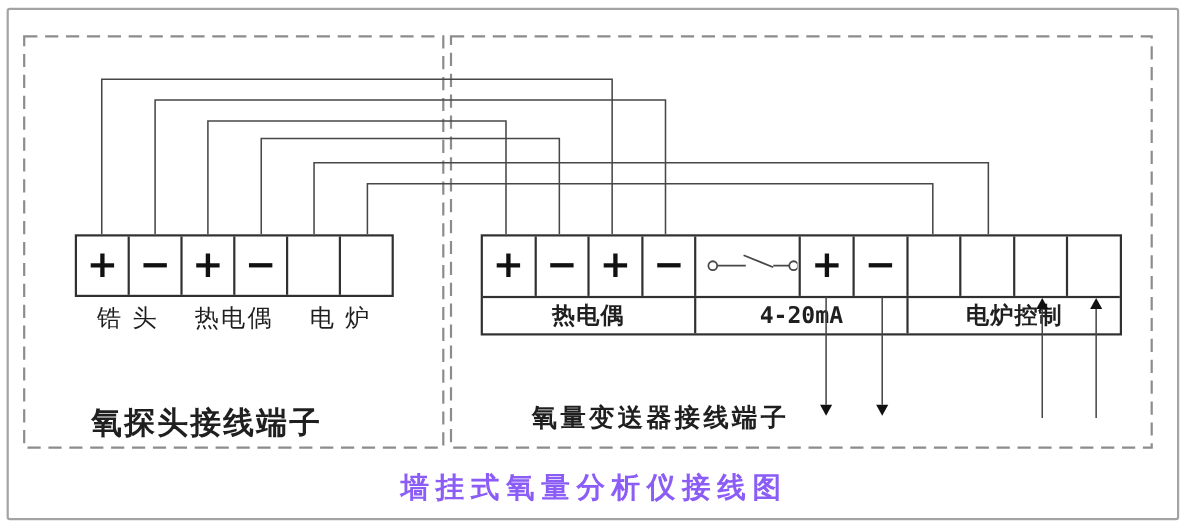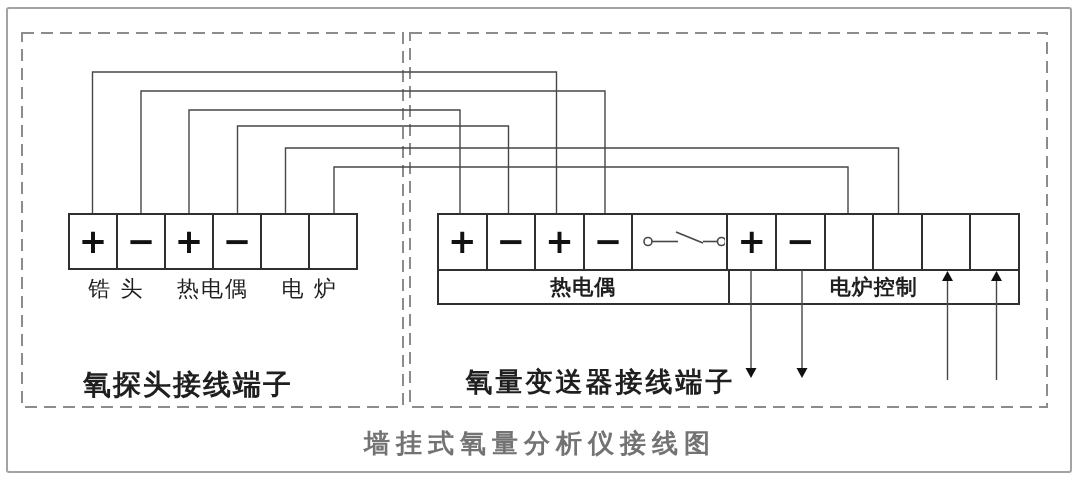--- a/index.html
+++ b/index.html
@@ -42,24 +42,24 @@
   .probe-groups .glabel {
     flex:1 1 0; text-align:center; font-size:22px; font-weight:400;
     letter-spacing:2px; white-space:nowrap;
   }
   
   .box-label {
     position:absolute; font-size:28px; font-weight:600; letter-spacing:2px;
     text-align:center; white-space:nowrap;
   }
   .probe-label { left:83px; top:366px; width:200px; }
-  .tx-label { left:463px; top:364px; width:275px; font-size:27px; letter-spacing:3px; }
+  .tx-label { left:463px; top:364px; width:275px; font-size:23px; letter-spacing:3px; }
   .title {
     position:absolute; left:0; top:426px; width:100%; text-align:center;
-    font-size:26px; font-weight:600; letter-spacing:6px; color:#737373;
+    font-size:26px; font-weight:600; letter-spacing:6px; color:#8b5cf6;
   }
   .overlay { position:absolute; left:0; top:0; width:1080px; height:481px; pointer-events:none; }
 </style>
 </head>
 <body>
 
 <div class="canvas">
   <div class="frame"></div>
 
   <div class="strip probe-strip" id="probeStrip">
@@ -125,20 +125,21 @@
         </div>
         <div class="cell">
           <span class="sym"></span>
         </div>
         <div class="cell">
           <span class="sym"></span>
         </div>
       </div>
     <div class="tx-labels" id="txLabels">
         <div class="lbox">热电偶</div>
+        <div class="lbox mono">4-20mA</div>
         <div class="lbox">电炉控制</div>
       </div>
   </div>
 
   <span class="box-label probe-label">氧探头接线端子</span>
   <span class="box-label tx-label">氧量变送器接线端子</span>
   <div class="title">墙挂式氧量分析仪接线图</div>
 
   <svg class="overlay" id="overlay" viewBox="0 0 1080 481" xmlns="http://www.w3.org/2000/svg">
       <rect x="22" y="33" width="381" height="374" fill="none" stroke="#8c8c8c" stroke-width="2" stroke-dasharray="12 7"></rect>

